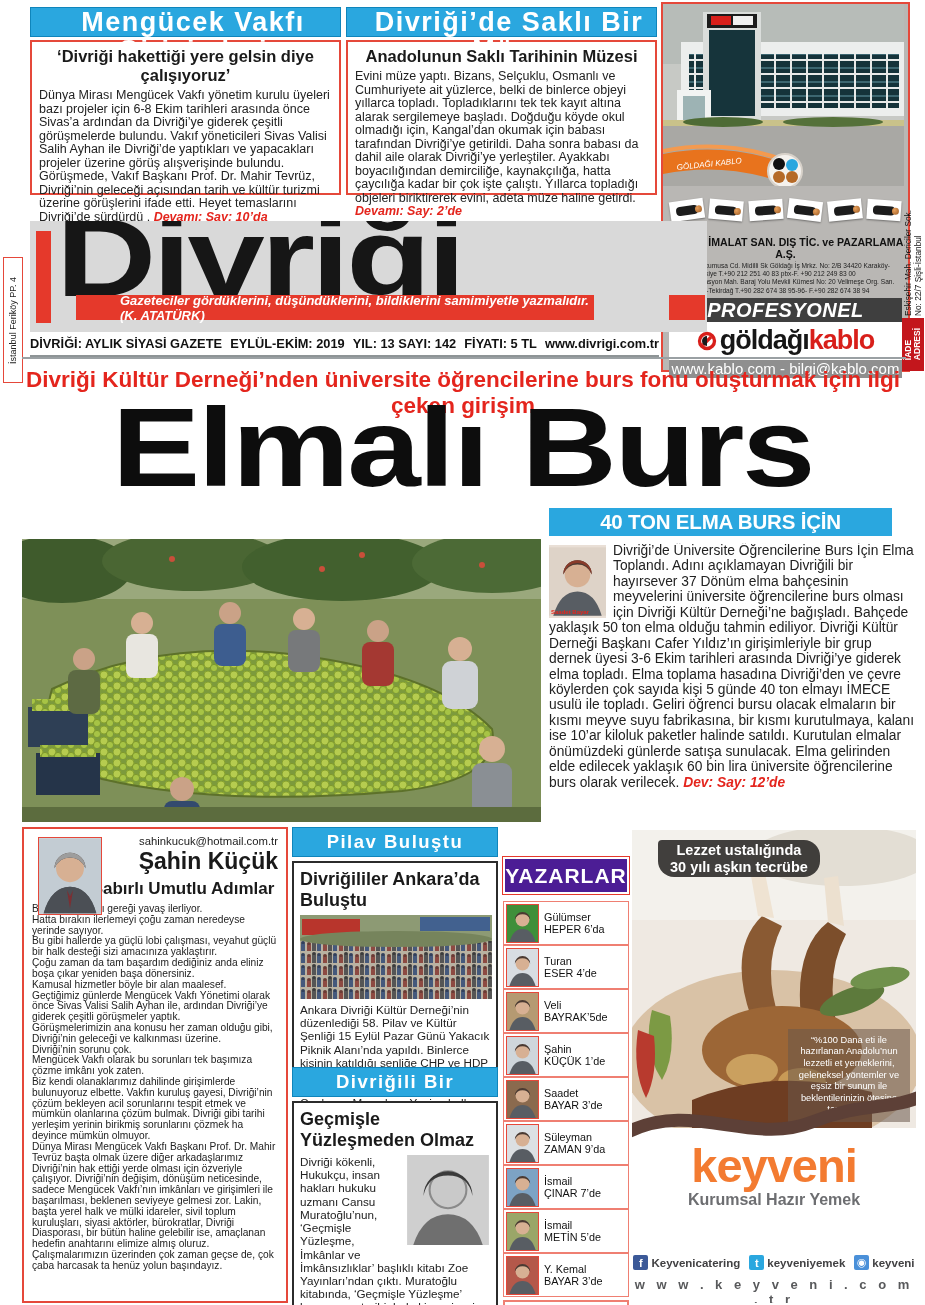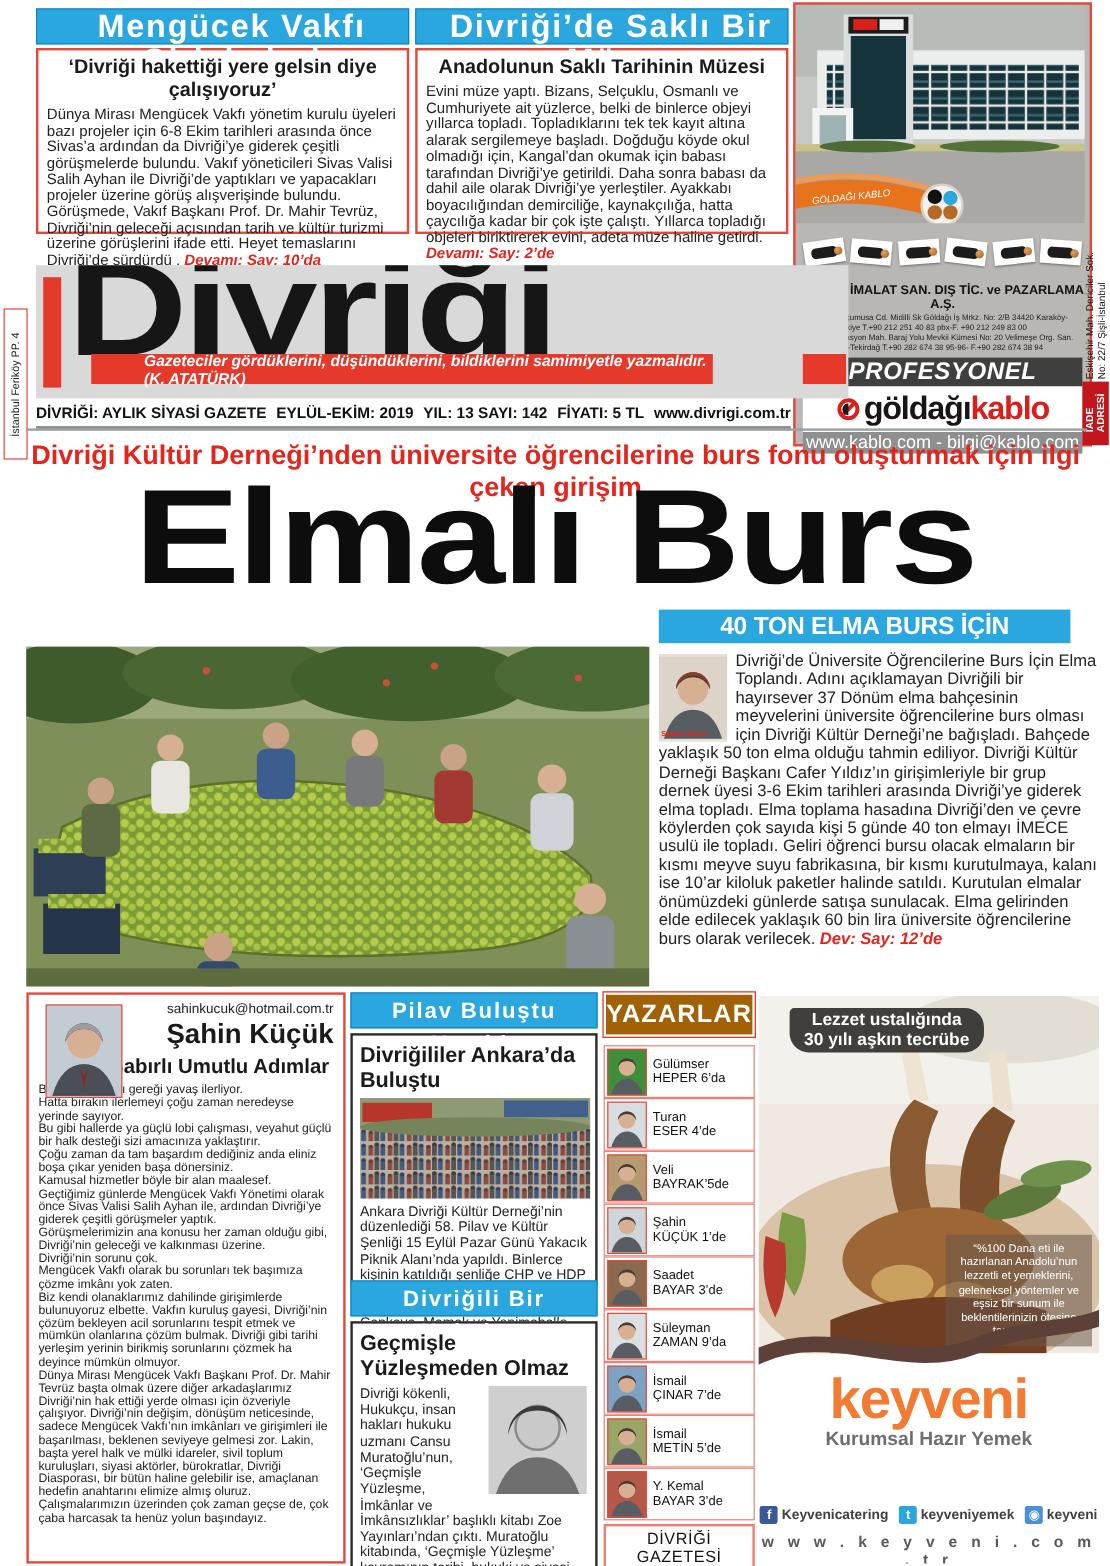--- a/index.html
+++ b/index.html
@@ -86,22 +86,22 @@
   .mid .body{font-size:11.7px;line-height:1.13;color:#222;}
   .mid .cont{display:block;text-align:center;font-size:11.5px;margin-top:1px;}
   #pilav{left:292px;top:827px;}
   #pilav .box{height:196px;}
   #pilav .crowd{width:192px;height:84px;margin:0 auto 4px auto;display:block;}
   #hukukcu{left:292px;top:1067px;}
   #hukukcu .box{height:200px;}
   #hukukcu .portrait{float:right;width:84px;height:90px;margin:0 0 3px 5px;}
   
   #yazarlar{left:503px;top:827px;width:126px;}
-  #yazarlar .yhead{background:#a16207;color:#fff;font-weight:bold;font-size:21px;text-align:center;
-      height:33px;line-height:33px;letter-spacing:1px;border:2px solid #fff;outline:1px solid #e5392b;}
+  #yazarlar .yhead{background:#4c1d95;color:#fff;font-weight:bold;font-size:21px;text-align:center;
+      height:33px;line-height:33px;letter-spacing:1px;border:2px solid #fff;outline:1px solid #e5392b;margin-top:30px;}
   #yazarlar .list{margin-top:7px;}
   .yrow{border:1px solid #ef7f72;display:flex;align-items:center;height:40px;padding:1px 2px;background:#fff;}
   .yrow .av{width:31px;height:37px;border:1px solid #e5483a;flex:none;}
   .yrow .nm{font-size:10.8px;line-height:1.15;margin-left:5px;color:#111;}
   #contact{border:2px solid #ef7f72;margin-top:3px;text-align:center;padding:3px 1px 4px 1px;background:#fff;}
   #contact .l1{font-size:13.5px;color:#111;letter-spacing:.5px;}
   
   #keyveni{left:632px;top:830px;width:284px;height:473px;background:#fff;overflow:hidden;}
   #keyveni .photo{position:relative;width:284px;height:298px;overflow:hidden;}
   #keyveni .badge{position:absolute;left:26px;top:10px;background:rgba(50,48,46,.92);color:#fff;

